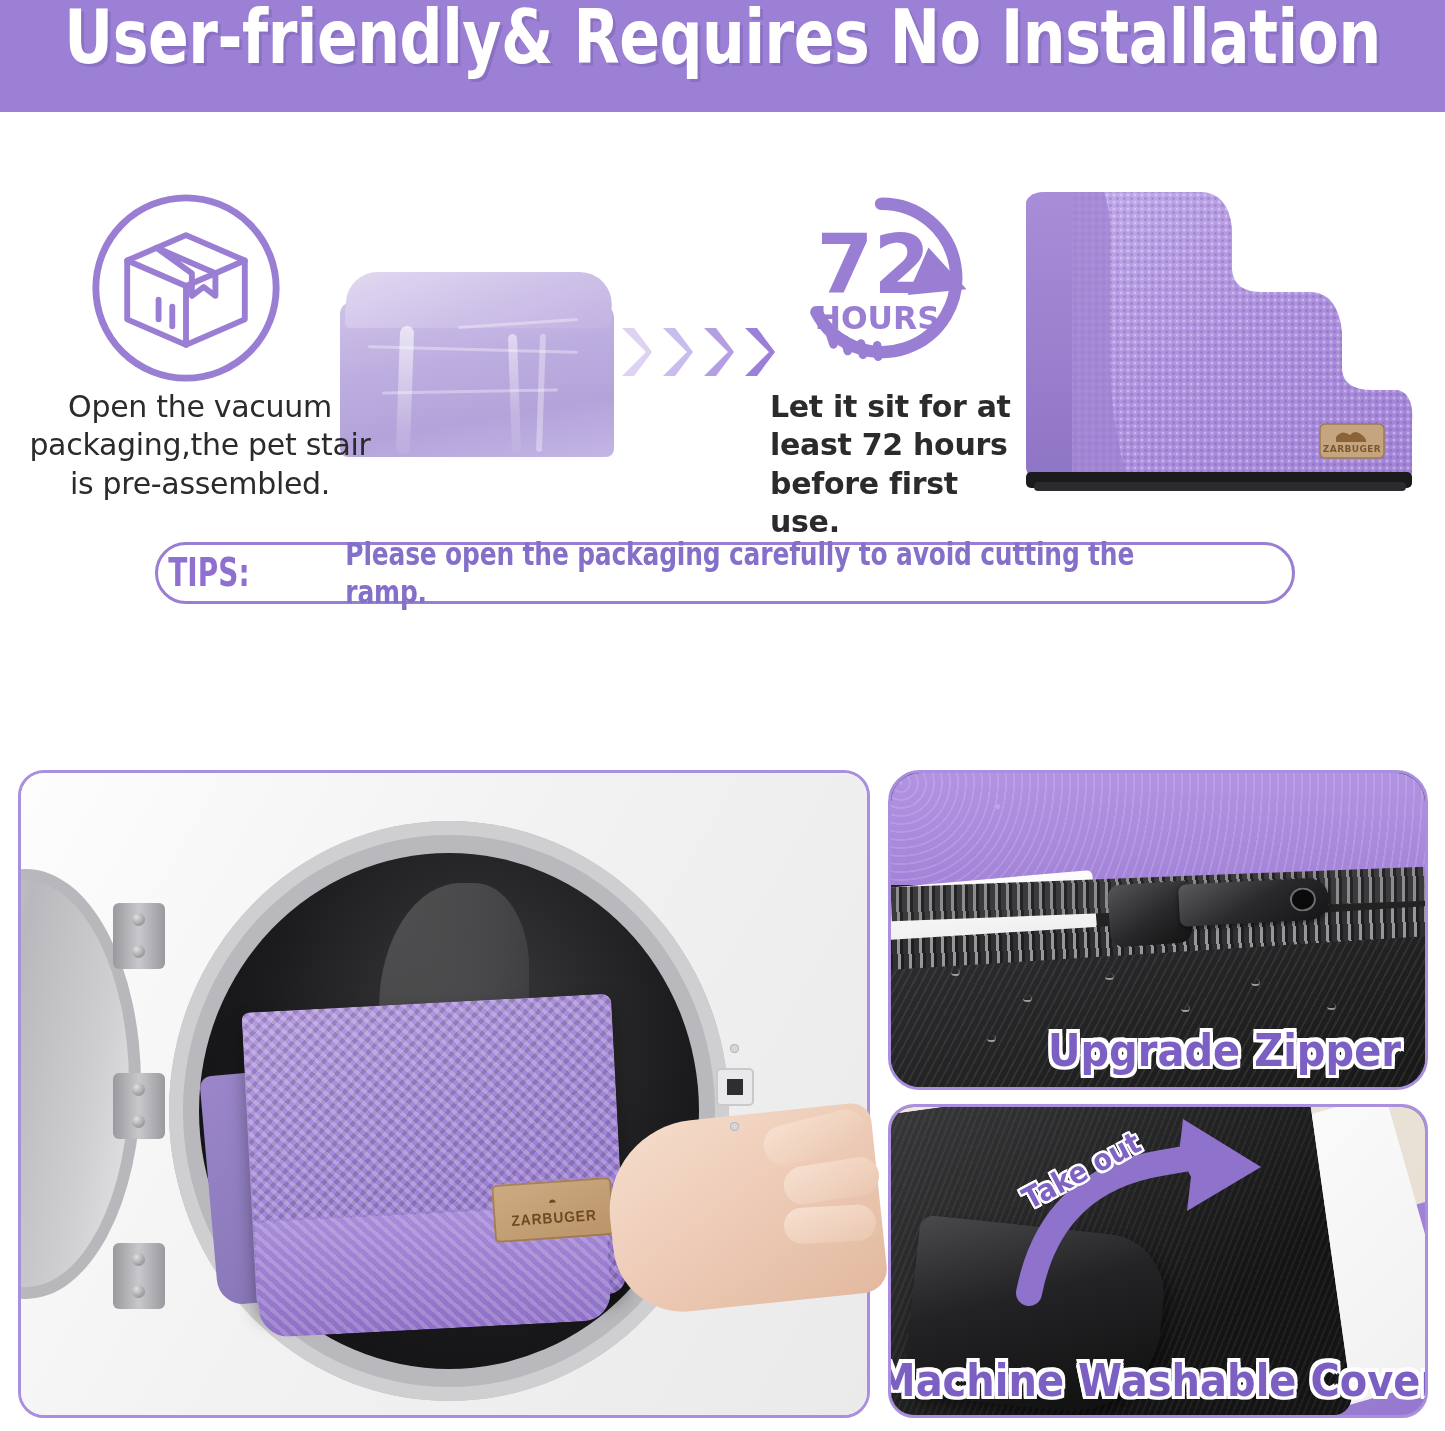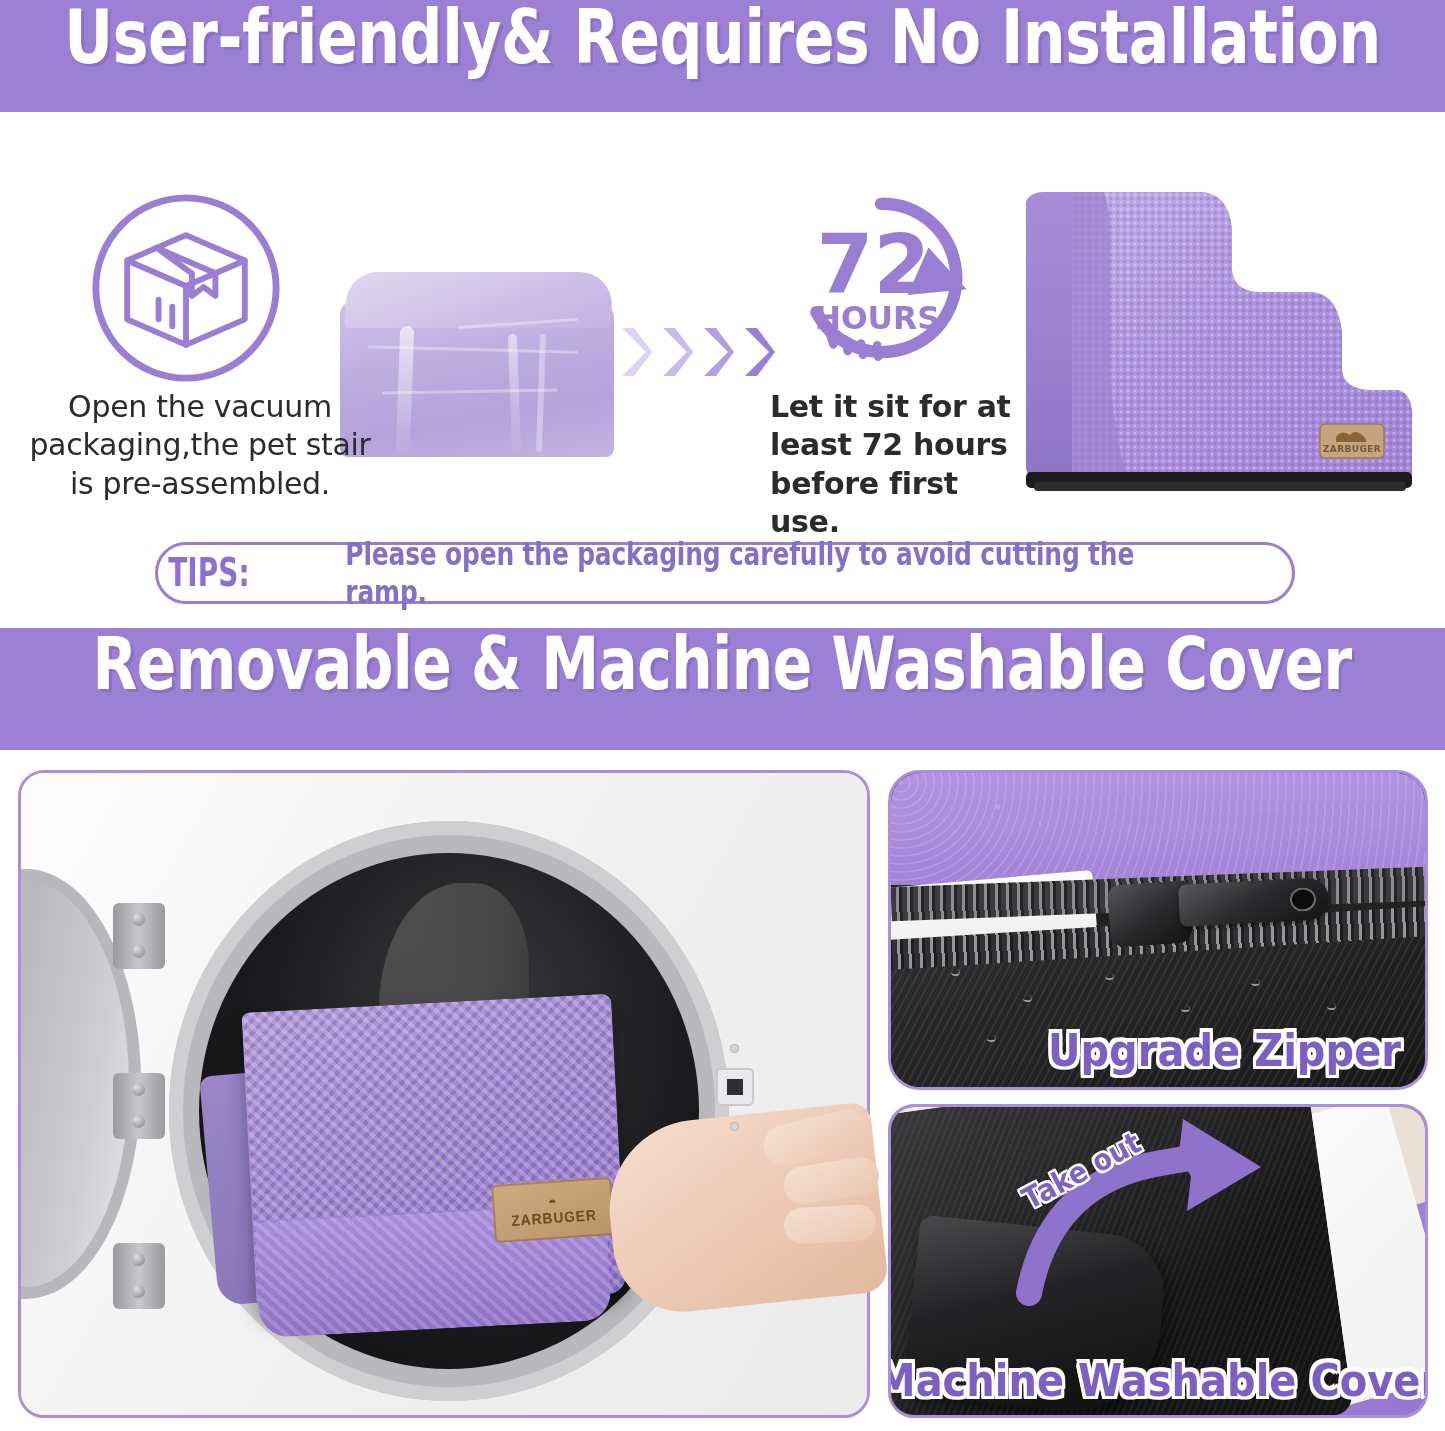--- a/index.html
+++ b/index.html
@@ -394,23 +394,20 @@
 
     <div class="caption" id="caption-left">Open the vacuum packaging,the pet stair is pre-assembled.</div>
     <div class="caption" id="caption-right">Let it sit for at least 72 hours before first use.</div>
   </div>
 
   <div class="tips-pill">
     <span class="tips-label">TIPS:</span>
     <span class="tips-text">Please open the packaging carefully to avoid cutting the ramp.</span>
   </div>
 
-  <div class="banner" id="banner-2">
-    <span class="banner-text">Removable &amp; Machine Washable Cover</span>
-  </div>
 
   <div class="panel" id="panel-washer">
     <div class="washer-body"></div>
     <div class="washer-door-glass"></div>
     <div class="washer-hinge" style="top:130px; height:66px;">
         <span class="screw" style="top:10px"></span>
         <span class="screw" style="top:42px"></span>
       </div>
     <div class="washer-hinge" style="top:300px; height:66px;">
         <span class="screw" style="top:10px"></span>

